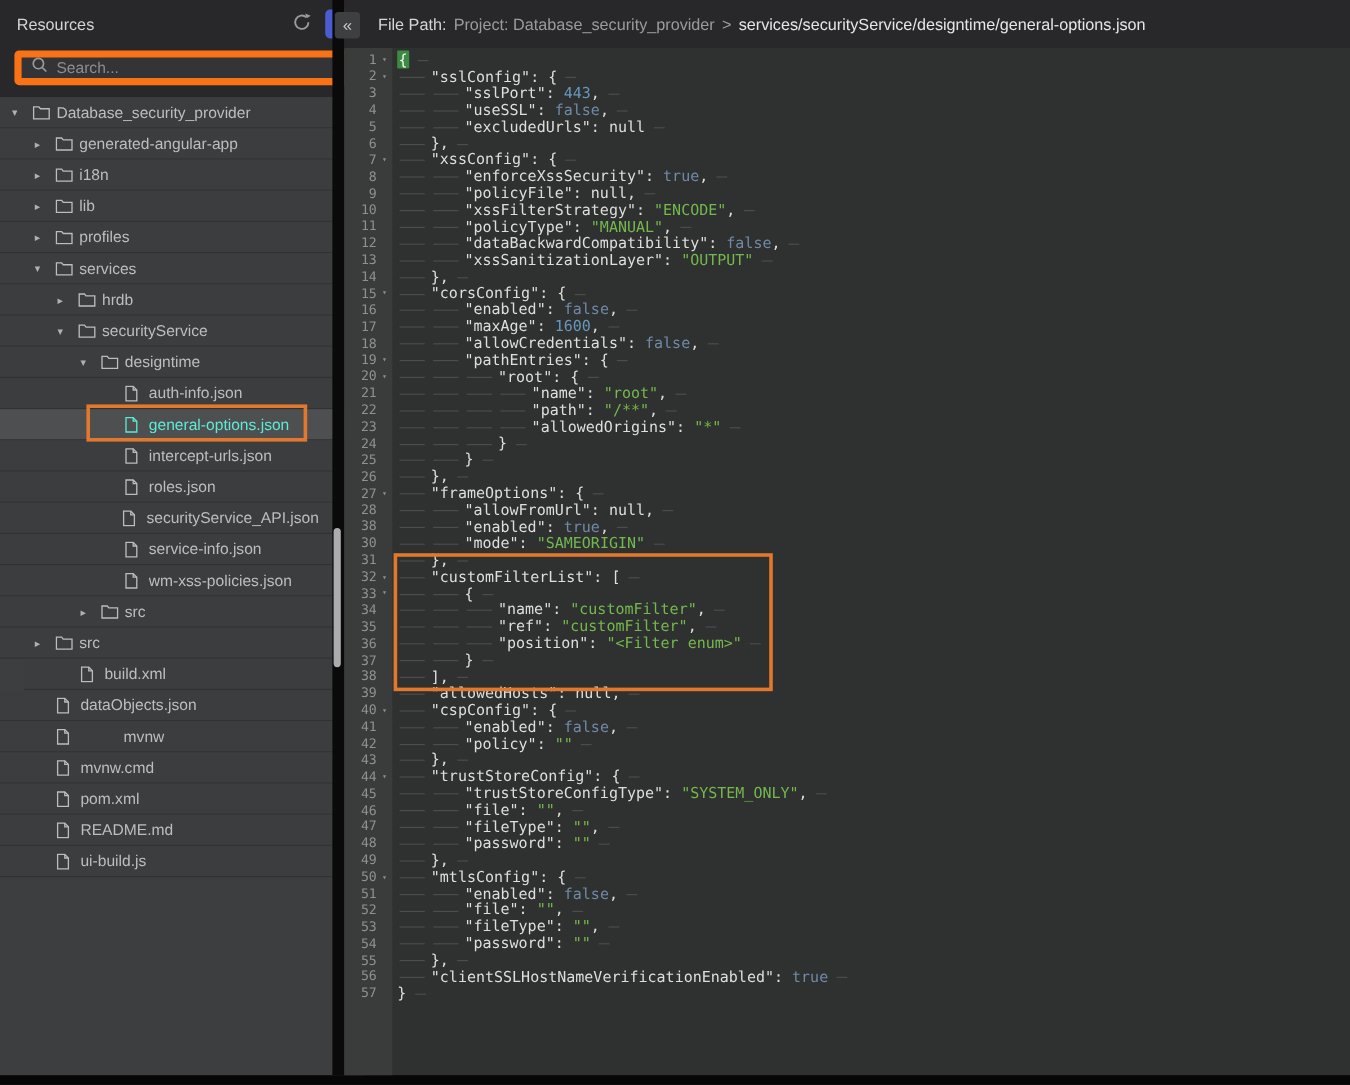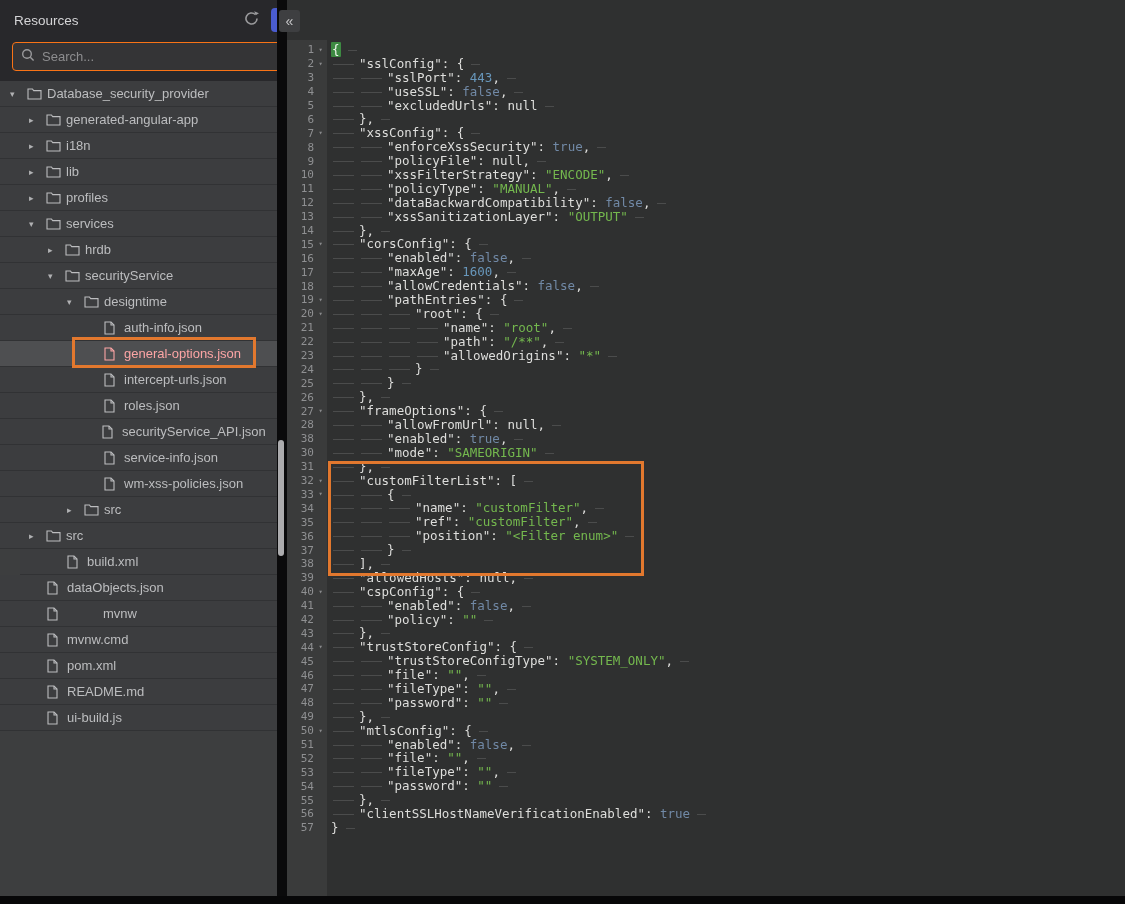--- a/index.html
+++ b/index.html
@@ -15,28 +15,28 @@
   body{background:#070708;font-family:"Liberation Sans",sans-serif;position:relative;}
 
   
   .sidebar{position:absolute;left:0;top:0;width:305px;height:896px;background:var(--side-bg);overflow:hidden;}
   .sidebar-header{height:81px;background:var(--head-bg);}
   .title-row{display:flex;align-items:center;height:40px;padding:0 10px 0 14px;}
   .panel-title{color:#d4d4d6;font-size:13.5px;flex:1;}
   .icon-btn{width:24px;height:24px;display:flex;align-items:center;justify-content:center;cursor:pointer;border:none;background:transparent;}
   .add-btn{background:var(--btn-blue);border-radius:4px;color:#fff;font-size:16px;line-height:1;margin-left:8px;}
   .search-wrap{padding:2px 12px 0 12px;}
-  .search-box{display:flex;align-items:center;height:29px;background:#343436;border:1px solid #f97316;border-radius:4px;padding:0 8px;}
+  .search-box{display:flex;align-items:center;height:29px;background:#343436;border:6px solid #f97316;border-radius:4px;padding:0 8px;}
   .search-box svg{flex:0 0 auto;margin-right:7px;}
   .search-input{flex:1;background:transparent;border:none;outline:none;color:#c9c9cb;font-size:13px;font-family:"Liberation Sans",sans-serif;}
   .search-input::placeholder{color:#8d8d8f;}
 
   .tree{position:absolute;top:81px;left:0;right:0;}
   .tree-row{height:26px;display:flex;align-items:center;background:var(--row-bg);border-bottom:1px solid var(--row-border);color:#bcbdbf;font-size:13px;cursor:pointer;white-space:nowrap;}
-  .tree-row.selected{background:var(--row-sel);color:#fca5a5;}
+  .tree-row.selected{background:var(--row-sel);color:#5eead4;}
   .arrow{width:17px;font-size:9px;color:#b0b1b3;text-align:left;flex:0 0 auto;}
   .ticon{width:20px;flex:0 0 auto;display:flex;align-items:center;}
   .tlabel{overflow:hidden;text-overflow:ellipsis;}
 
   
   .divider{position:absolute;left:277px;top:0;width:10px;height:896px;background:#0a0a0b;}
   .collapse-btn{position:absolute;left:279px;top:10px;width:21px;height:22px;background:#3e3f41;border-radius:3px;color:#c8c8ca;font-size:14px;display:flex;align-items:center;justify-content:center;cursor:pointer;z-index:5;}
   .side-scroll-thumb{position:absolute;left:278px;top:440px;width:6px;height:116px;background:#acacae;border-radius:3px;z-index:4;}
 
   
@@ -325,20 +325,26 @@
   <div class="hl-box hl-box-file"></div>
 </div>
 
 <div class="divider"></div>
 <div class="collapse-btn">
   <span>«</span>
 </div>
 <div class="side-scroll-thumb"></div>
 
 <div class="main">
+  <div class="filepath-bar">
+    <span class="fp-label">File Path:</span>
+    <span class="fp-project">Project: Database_security_provider</span>
+    <span class="fp-sep">&gt;</span>
+    <span class="fp-path">services/securityService/designtime/general-options.json</span>
+  </div>
   <div class="editor">
     <div class="gutter" id="gutter">
         <div class="gline">
           <span>1</span>
           <span class="gfold">▾</span>
         </div>
         <div class="gline">
           <span>2</span>
           <span class="gfold">▾</span>
         </div>

